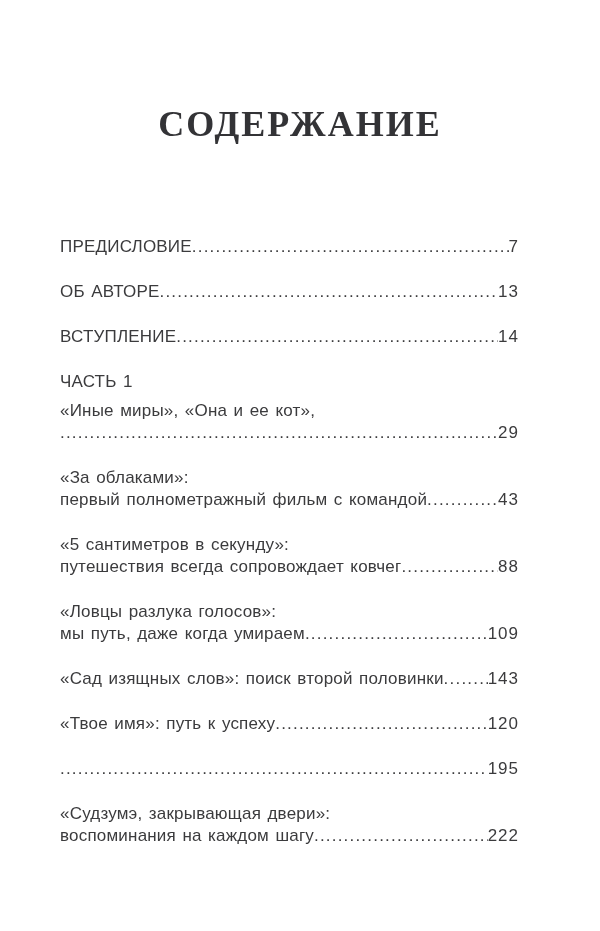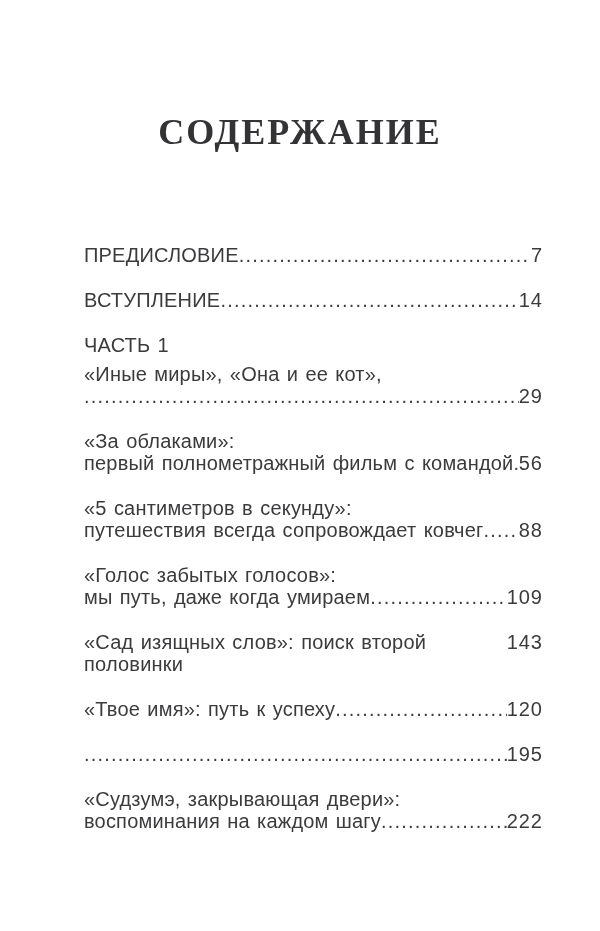--- a/index.html
+++ b/index.html
@@ -10,34 +10,34 @@
   .page {
     position: relative;
     width: 600px;
     height: 931px;
     background: #ffffff;
     overflow: hidden;
     font-family: "Liberation Sans", sans-serif;
     color: #3b3b3d;
   }
   .contents-title {
-    margin: 12px;
+    margin: 4px;
     padding-top: 100px;
     text-align: center;
     font-family: "Liberation Serif", serif;
     font-size: 36px;
     line-height: 41px;
     font-weight: 700;
     letter-spacing: 2px;
     color: #333336;
   }
   .toc {
-    margin: 91px 0 0 84px;
+    margin: 91px 0 0 60px;
     width: 459px;
-    font-size: 20px;
+    font-size: 17px;
     line-height: 22px;
     letter-spacing: 0.2px;
     word-spacing: 1.5px;
   }
   .entry { margin-bottom: 23px; }
   .entry.part-heading { margin-bottom: 7px; }
   .line {
     display: flex;
     align-items: baseline;
     width: 100%;
@@ -69,20 +69,27 @@
   <div class="toc">
 
     <div class="entry">
       <div class="line">
         <span class="text"><span class="seg">ПРЕДИСЛОВИЕ</span></span>
         <span class="dots"></span>
         <span class="page-num">7</span>
       </div>
     </div>
 
+    <div class="entry">
+      <div class="line">
+        <span class="text"><span class="seg">ОБ АВТОРЕ</span></span>
+        <span class="dots"></span>
+        <span class="page-num">13</span>
+      </div>
+    </div>
 
     <div class="entry">
       <div class="line">
         <span class="text"><span class="seg">ВСТУПЛЕНИЕ</span></span>
         <span class="dots"></span>
         <span class="page-num">14</span>
       </div>
     </div>
 
     <div class="entry part-heading">
@@ -101,38 +108,38 @@
       </div>
     </div>
 
     <div class="entry">
       <div class="line">
         <span class="text"><span class="seg bold">«За облаками»:</span></span>
       </div>
       <div class="line">
         <span class="text"><span class="seg">первый полнометражный фильм с командой</span></span>
         <span class="dots"></span>
-        <span class="page-num">56</span>
+        <span class="page-num">43</span>
       </div>
     </div>
 
     <div class="entry">
       <div class="line">
         <span class="text"><span class="seg bold">«5 сантиметров в секунду»:</span></span>
       </div>
       <div class="line">
         <span class="text"><span class="seg">путешествия всегда сопровождает ковчег</span></span>
         <span class="dots"></span>
         <span class="page-num">88</span>
       </div>
     </div>
 
     <div class="entry">
       <div class="line">
-        <span class="text"><span class="seg bold">«Голос забытых голосов»:</span></span>
+        <span class="text"><span class="seg bold">«Ловцы разлука голосов»:</span></span>
       </div>
       <div class="line">
         <span class="text"><span class="seg">мы путь, даже когда умираем</span></span>
         <span class="dots"></span>
         <span class="page-num">109</span>
       </div>
     </div>
 
     <div class="entry">
       <div class="line">

